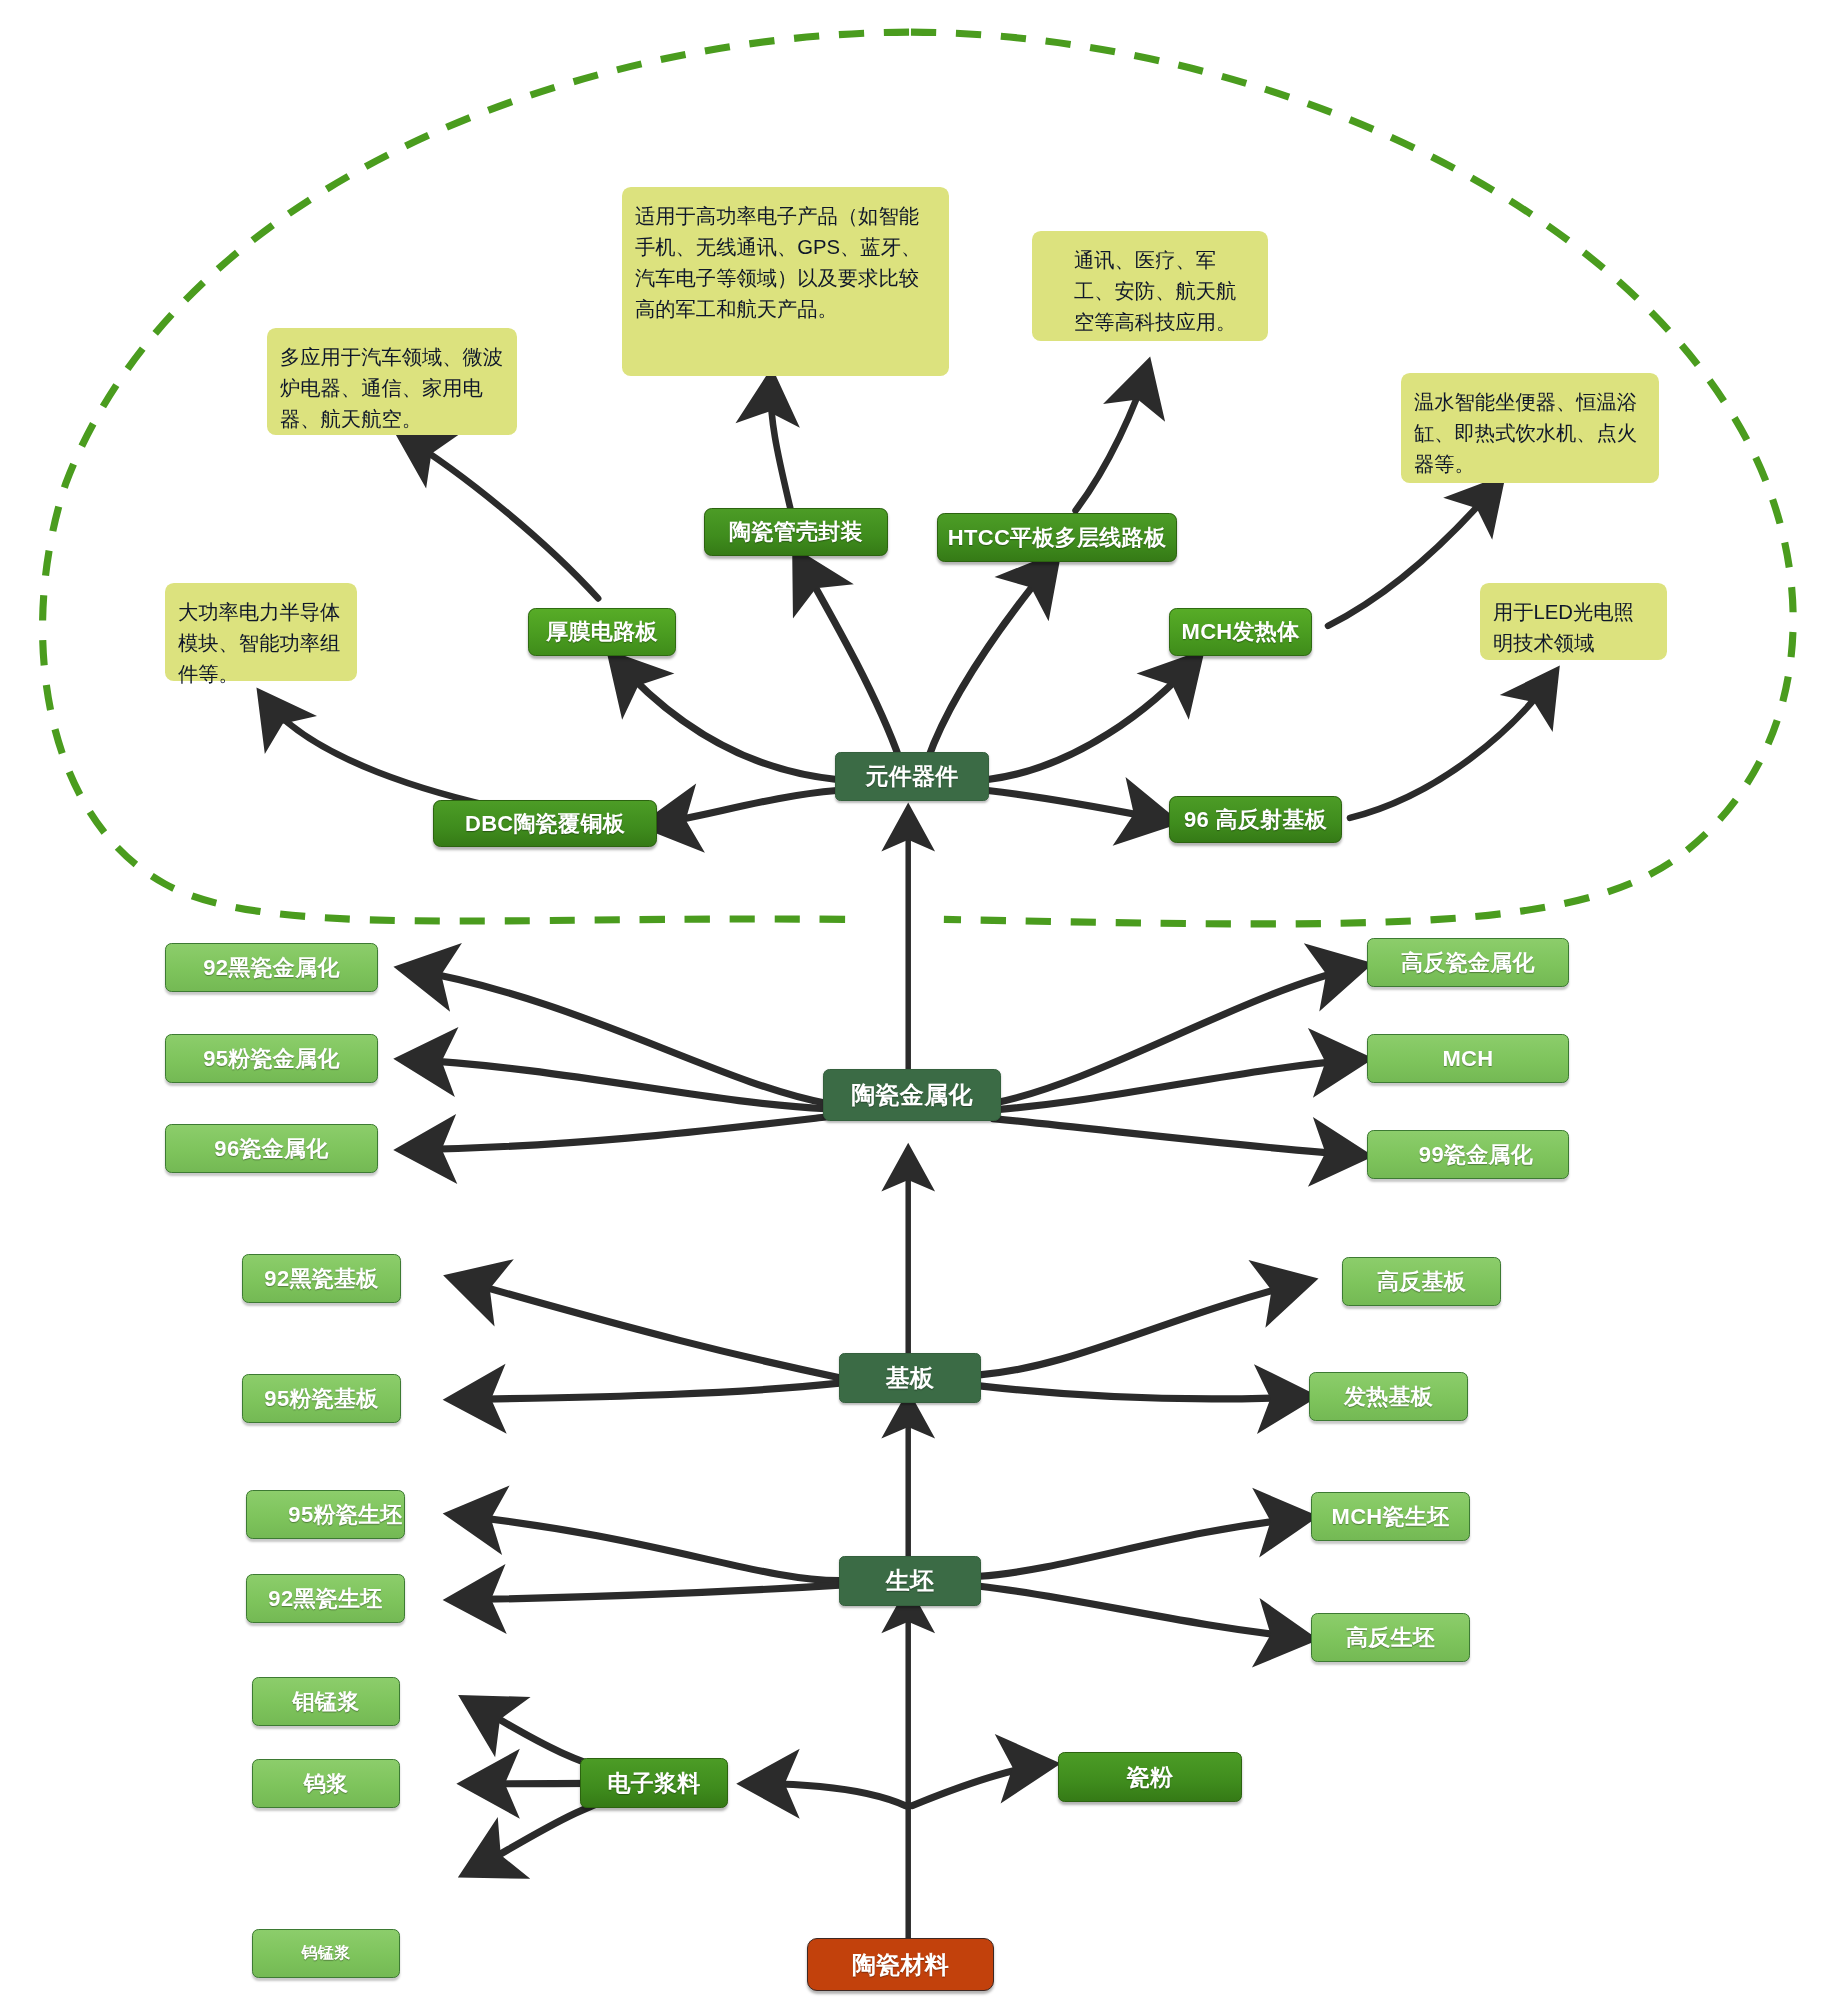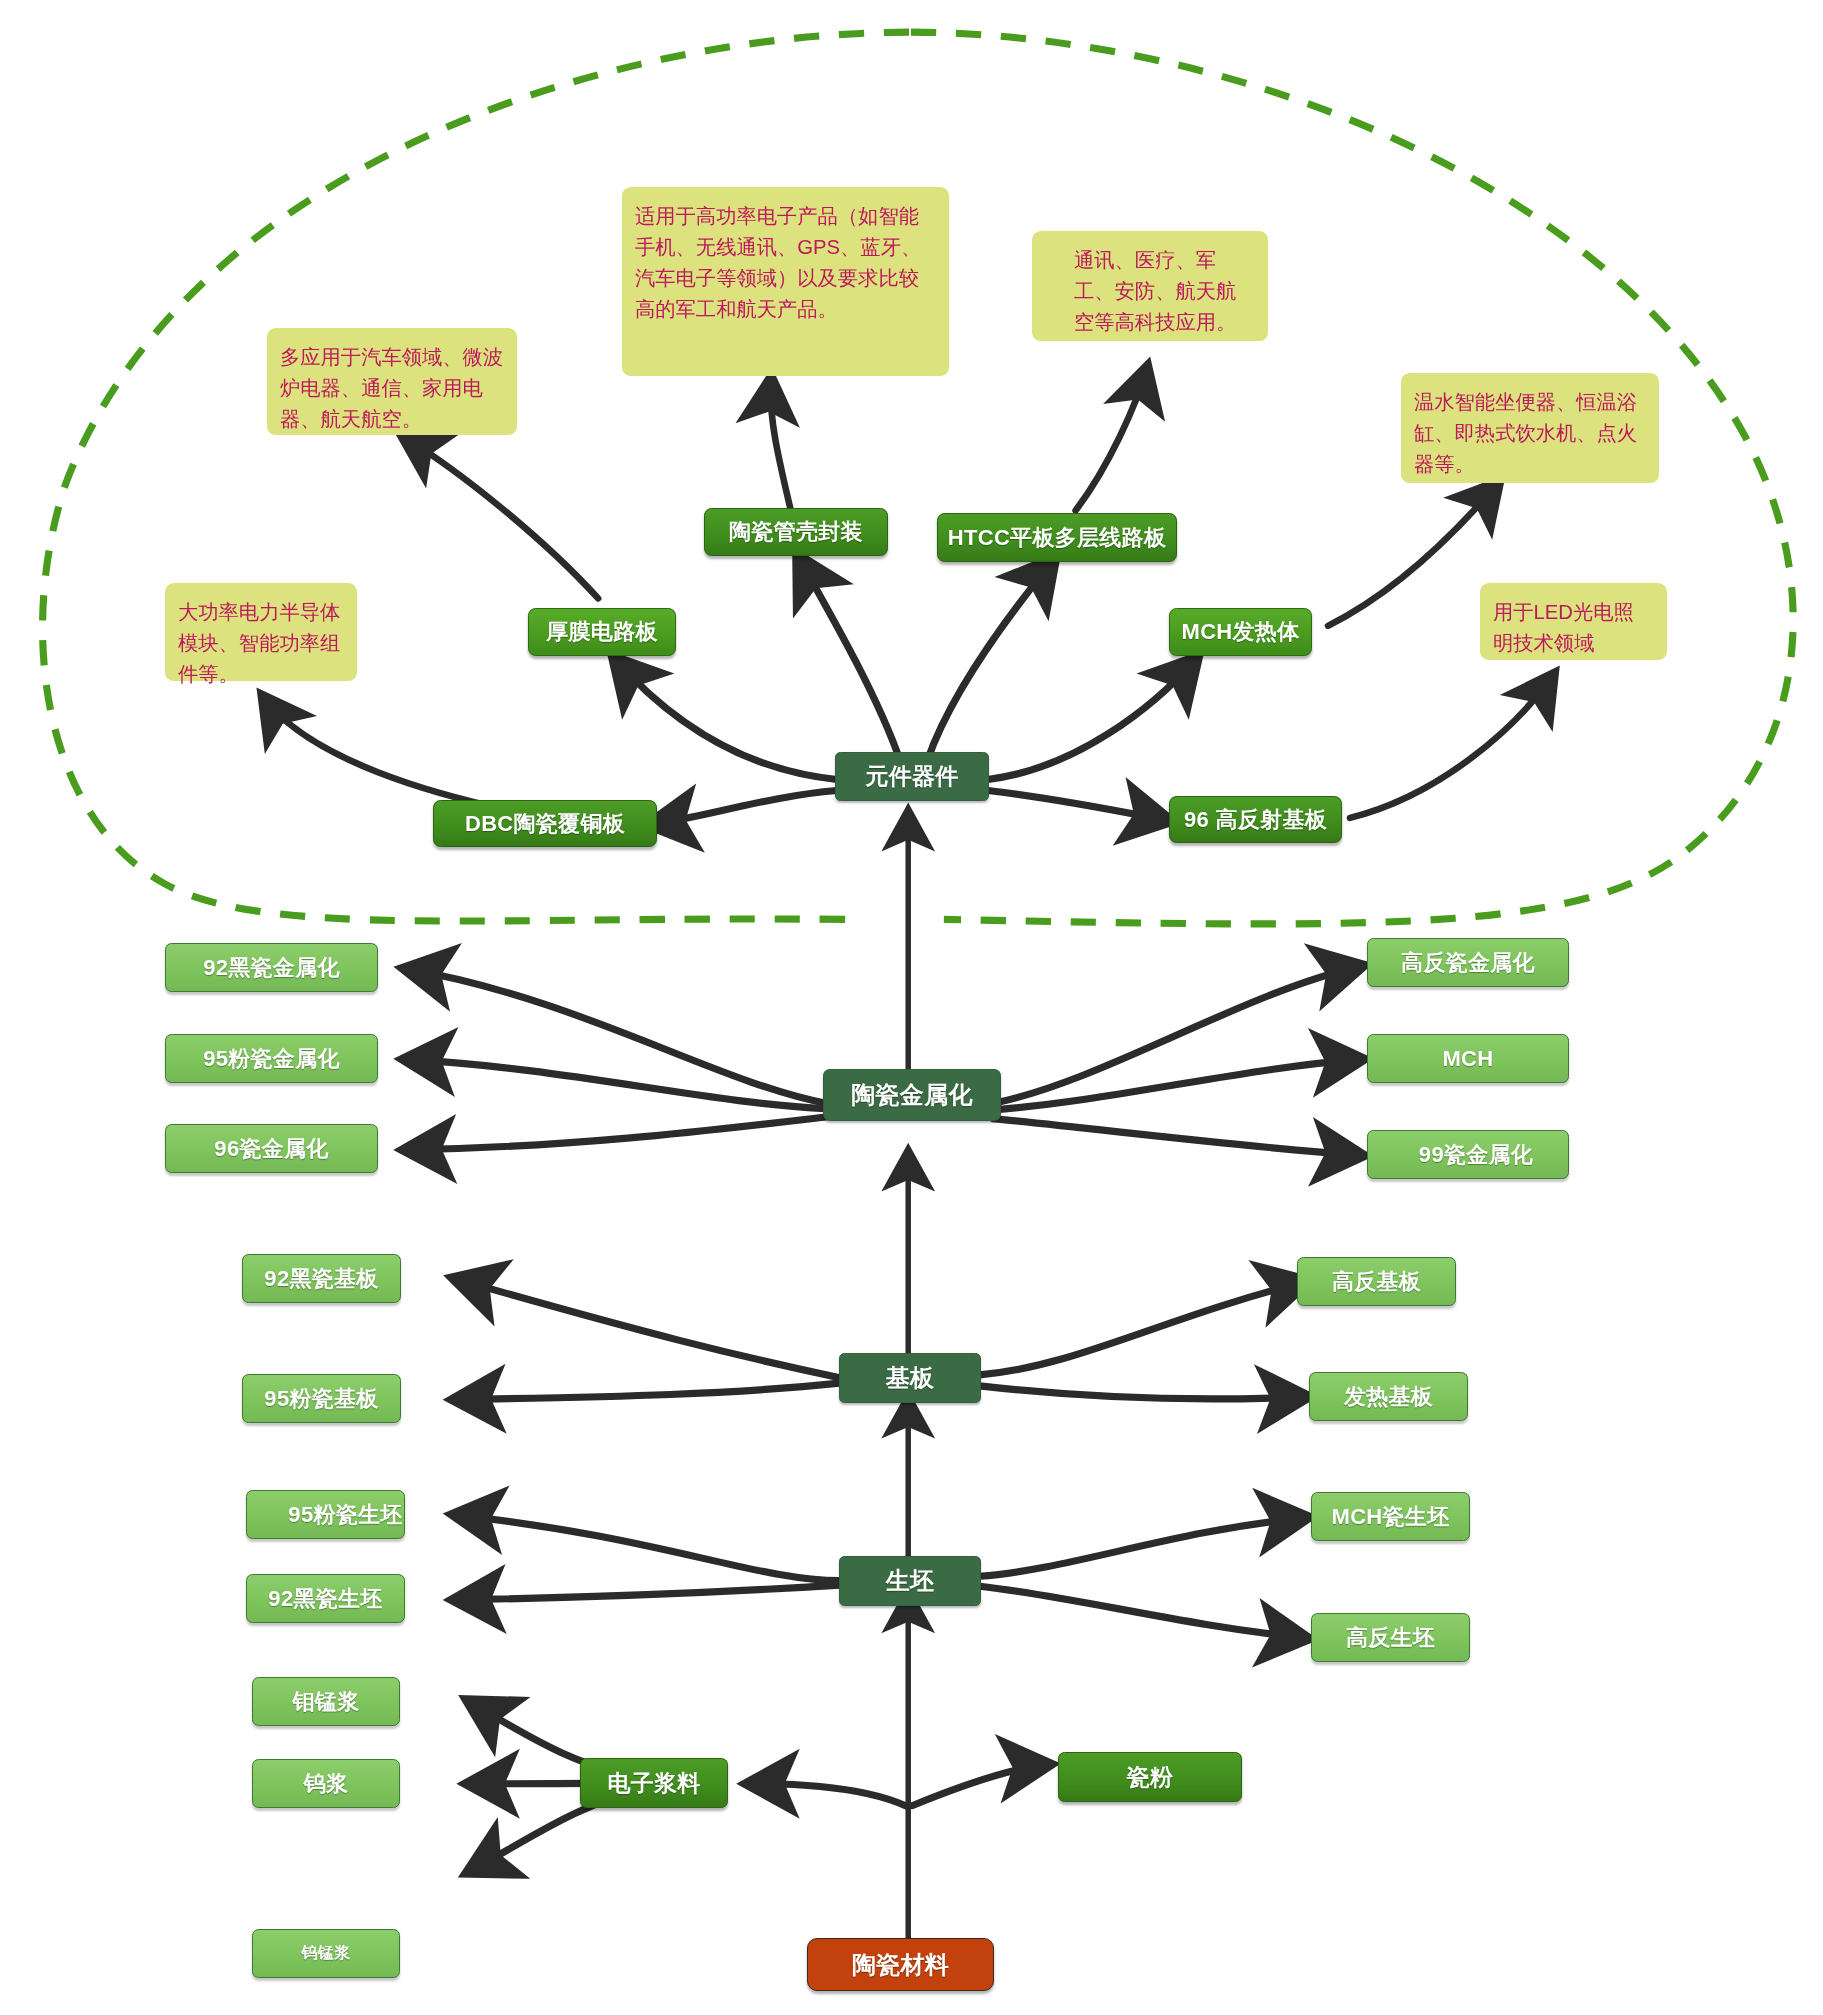--- a/index.html
+++ b/index.html
@@ -28,21 +28,21 @@
   
   .n-leaf{background:#7ec45c;border:1.6px solid #3d7a33;
           background-image:linear-gradient(180deg,#8ccd6b 0%,#7ec45c 55%,#74b954 100%);
           box-shadow:0 2.2px 2.2px rgba(0,0,0,.22);border-radius:6.6px;}
   
   .n-root{background:#c2410c;border:1.1px solid #3d2823;border-radius:10px;
           box-shadow:0 2.2px 2.7px rgba(0,0,0,.30);}
 
   
   .note{position:absolute;box-sizing:border-box;background:#dce27e;
-        border-radius:8.8px;color:#be185d;font-weight:400;
+        border-radius:8.8px;color:#0f172a;font-weight:400;
         padding:14.3px 13px;line-height:1.52;z-index:6;
         text-align:left;white-space:pre-line;
         font-family:"Liberation Sans","DejaVu Sans",sans-serif;}
 
   
   #canopy{position:absolute;left:0;top:0;z-index:1;}
 </style>
 </head>
 <body>
 
@@ -157,21 +157,21 @@
 
   <div class="node n-leaf" style="left:1367px;top:938px;width:202px;height:49px;font-size:22px;">高反瓷金属化</div>
   <div class="node n-leaf" style="left:1367px;top:1034px;width:202px;height:49px;font-size:22px;">MCH</div>
   <div class="node n-leaf" style="left:1367px;top:1130px;width:202px;height:49px;font-size:22px;padding-left:16px;">99瓷金属化</div>
 
   <div class="node n-leaf" style="left:242px;top:1254px;width:159px;height:49px;font-size:22px;">92黑瓷基板</div>
   <div class="node n-leaf" style="left:242px;top:1374px;width:159px;height:49px;font-size:22px;">95粉瓷基板</div>
 
   <div class="node n-spine" style="left:839px;top:1353px;width:142px;height:50px;font-size:24px;border-radius:5.5px;">基板</div>
 
-  <div class="node n-leaf" style="left:1297px;top:1257px;width:159px;height:49px;font-size:22px;">高反基板</div>
+  <div class="node n-leaf" style="left:1342px;top:1257px;width:159px;height:49px;font-size:22px;">高反基板</div>
   <div class="node n-leaf" style="left:1309px;top:1372px;width:159px;height:49px;font-size:22px;">发热基板</div>
 
   <div class="node n-leaf" style="left:246px;top:1490px;width:159px;height:49px;font-size:22px;padding-left:40px;">95粉瓷生坯</div>
   <div class="node n-leaf" style="left:246px;top:1574px;width:159px;height:49px;font-size:22px;">92黑瓷生坯</div>
 
   <div class="node n-spine" style="left:839px;top:1556px;width:142px;height:50px;font-size:24px;border-radius:5.5px;">生坯</div>
 
   <div class="node n-leaf" style="left:1311px;top:1492px;width:159px;height:49px;font-size:22px;">MCH瓷生坯</div>
   <div class="node n-leaf" style="left:1311px;top:1613px;width:159px;height:49px;font-size:22px;">高反生坯</div>
 

